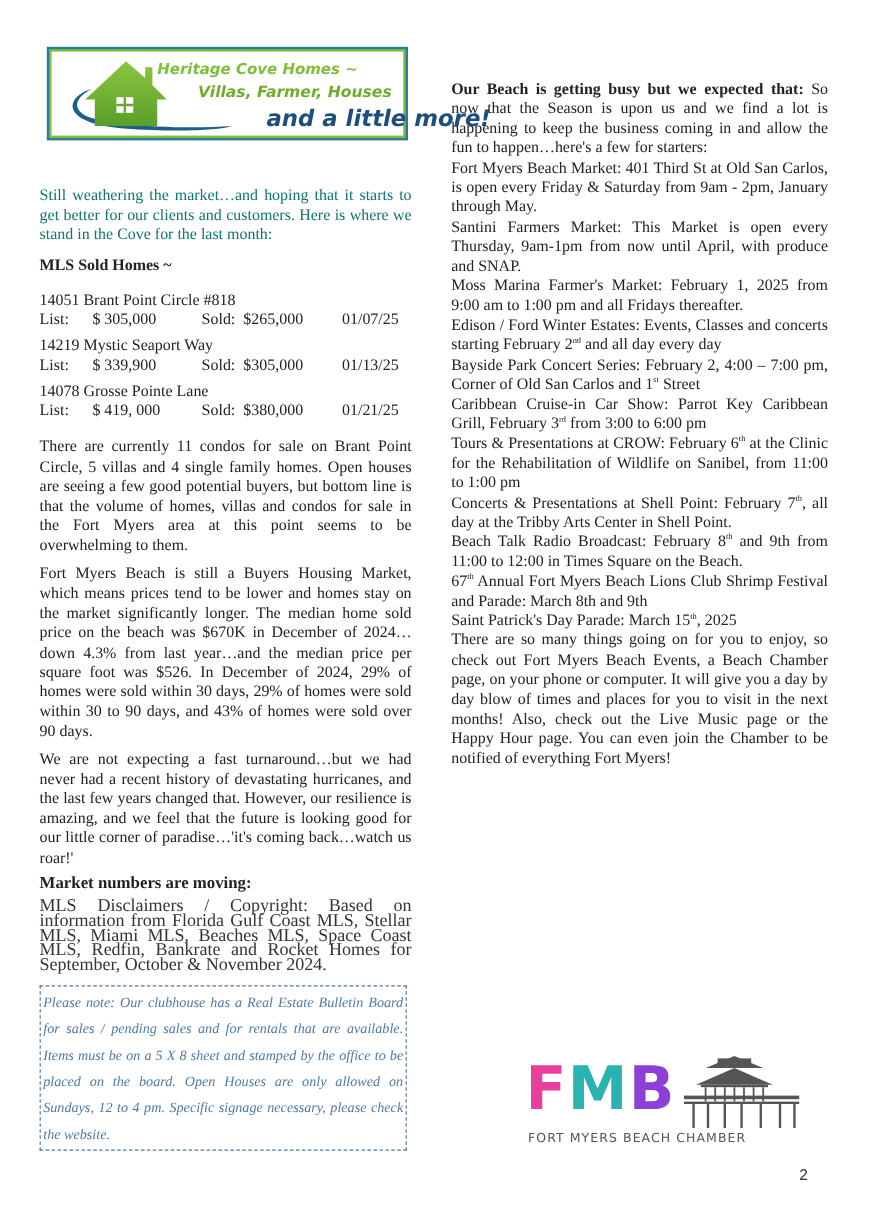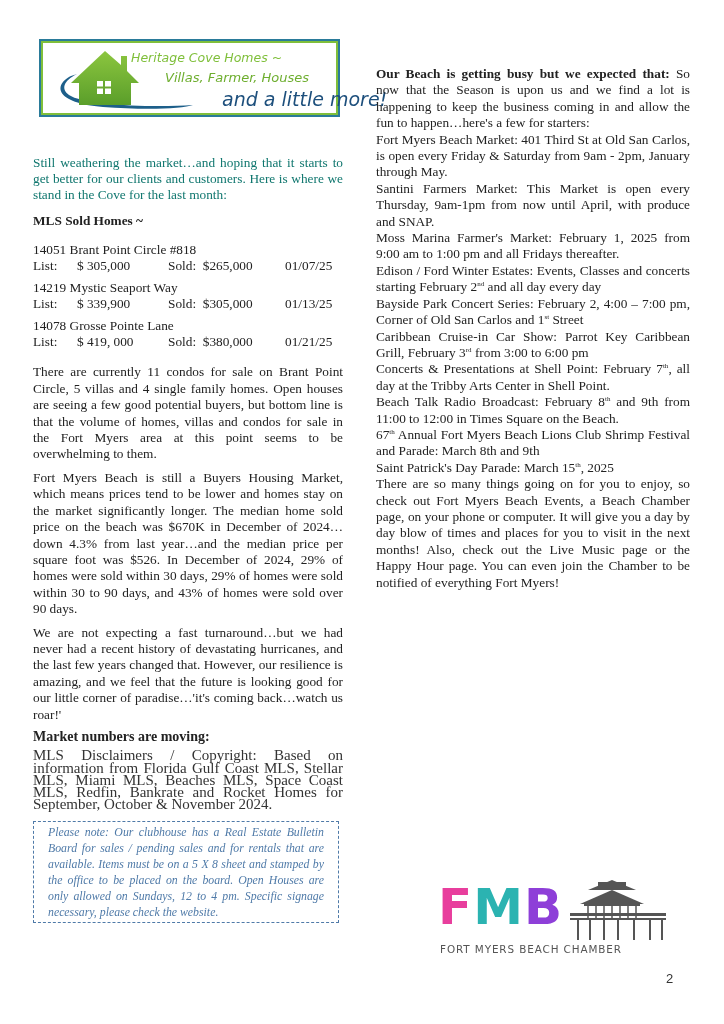--- a/index.html
+++ b/index.html
@@ -10,21 +10,21 @@
   .right { left: 376px; top: 66px; width: 314px; }
   .just { text-align: justify; }
   p { margin: 0; }
 
   
   .hc-logo { position: relative; left: 7px; width: 299px; height: 76px;
     border: 3px solid #7fbf3a; outline: 2px solid #2a7b9a; outline-offset: -1px;
     background: #fff; box-sizing: border-box; }
   .hc-logo svg { position: absolute; left: 0; top: 0; }
   .hc-t1, .hc-t2, .hc-t3 { position: absolute; font-family: "DejaVu Sans", sans-serif;
-    font-style: italic; font-weight: normal; white-space: nowrap; }
+    font-style: italic; font-weight: bold; white-space: nowrap; }
   .hc-t1 { left: 88px; top: 7px; font-size: 12.5px; color: #7fbf3a; }
   .hc-t2 { left: 122px; top: 27px; font-size: 13px; color: #6eae2f; }
   .hc-t3 { left: 179px; top: 48px; font-size: 19px; color: #1d4f7c; }
 
   .intro { margin-top: 39px; color: #0f766e; line-height: 16.2px; }
   .h-bold { font-weight: bold; margin-top: 9px; }
   .sold-list { margin-top: 13px; }
   .sold-item { margin-bottom: 5px; }
   .sold-row { display: flex; }
   .sold-row span { display: inline-block; }
@@ -32,22 +32,22 @@
   .c-list { width: 91px; }
   .c-sold { width: 117px; }
   .c-date { }
 
   .para { margin-top: 9px; }
   .para + .para { margin-top: 7px; }
   .para.first { margin-top: 14px; }
   .market-h { font-weight: bold; font-size: 14px; margin-top: 6px; }
   .disclaimer { font-size: 15px; line-height: 12.2px; margin-top: 4px; color: #333; }
   .note-box { margin-top: 11px; width: 306px; border: 1.5px dashed #4f7aa8;
-    color: #4f7aa8; font-style: italic; font-size: 11.8px; line-height: 16px;
-    padding: 2px 14px; box-sizing: border-box; text-align: justify; }
+    color: #4f7aa8; font-style: italic; font-size: 11.8px; line-height: 22px;
+    padding: 2px 2px; box-sizing: border-box; text-align: justify; }
 
   .r-para { }
   .r-para.first { margin-top: 0; font-family: Liberation Serif, serif; }
   sup { font-size: 7px; line-height: 0; }
 
   .fmb { position: absolute; left: 438px; top: 880px; width: 230px; height: 85px; }
   .fmb-letters { position: absolute; left: 0; top: 2px; font-family: "DejaVu Sans", sans-serif;
     font-weight: bold; font-size: 50px; letter-spacing: 1px; line-height: 1; }
   .fmb-sub { position: absolute; left: 2px; top: 63px; font-family: "DejaVu Sans", sans-serif;
     font-size: 10.4px; letter-spacing: 0.9px; color: #555; white-space: nowrap; }
@@ -121,20 +121,21 @@
 <div class="col right just">
   <p class="r-para first"><b>Our Beach is getting busy but we expected that:</b><span>  So now that the Season is upon us and we find a lot is happening to keep the business coming in and allow the fun to happen…here's a few for starters:</span></p>
 
   <div>
     <p class="r-para"><span>Fort Myers Beach Market: 401 Third St at Old San Carlos, is open every Friday &amp; Saturday from  9am - 2pm, January through May.</span></p>
     <p class="r-para"><span>Santini Farmers Market: This Market is open every Thursday, 9am-1pm  from  now  until  April,  with produce and SNAP.</span></p>
     <p class="r-para"><span>Moss Marina Farmer's Market: February 1, 2025 from 9:00 am to 1:00 pm and all Fridays thereafter.</span></p>
     <p class="r-para"><span>Edison / Ford Winter Estates: Events, Classes and concerts starting February 2</span><sup>nd</sup><span> and all day every day</span></p>
     <p class="r-para"><span>Bayside Park Concert Series: February 2, 4:00 – 7:00 pm, Corner of Old San Carlos and 1</span><sup>st</sup><span> Street</span></p>
     <p class="r-para"><span>Caribbean Cruise-in Car Show: Parrot Key Caribbean Grill, February 3</span><sup>rd</sup><span> from 3:00 to 6:00 pm</span></p>
+    <p class="r-para"><span>Tours &amp; Presentations at CROW: February 6</span><sup>th</sup><span> at the Clinic for the Rehabilitation of Wildlife on Sanibel, from 11:00 to 1:00 pm</span></p>
     <p class="r-para"><span>Concerts &amp; Presentations at Shell Point:  February 7</span><sup>th</sup><span>, all day at the Tribby Arts Center in Shell Point.</span></p>
     <p class="r-para"><span>Beach Talk Radio Broadcast: February 8</span><sup>th</sup><span> and 9th from 11:00 to 12:00 in Times Square on the Beach.</span></p>
     <p class="r-para"><span>67</span><sup>th</sup><span> Annual Fort Myers Beach Lions Club Shrimp Festival and Parade: March 8th and 9th</span></p>
     <p class="r-para"><span>Saint Patrick's Day Parade: March 15</span><sup>th</sup><span>, 2025</span></p>
   </div>
 
   <p class="r-para">There are so many things going on for you to enjoy, so check out Fort Myers Beach Events, a Beach Chamber page, on your phone or computer.  It will give you a day by day blow of times and places for you to visit in the next months!  Also, check out the Live Music page or the Happy Hour page.  You can even join the Chamber to be notified of everything Fort Myers!</p>
 </div>
 
 <div class="fmb">

